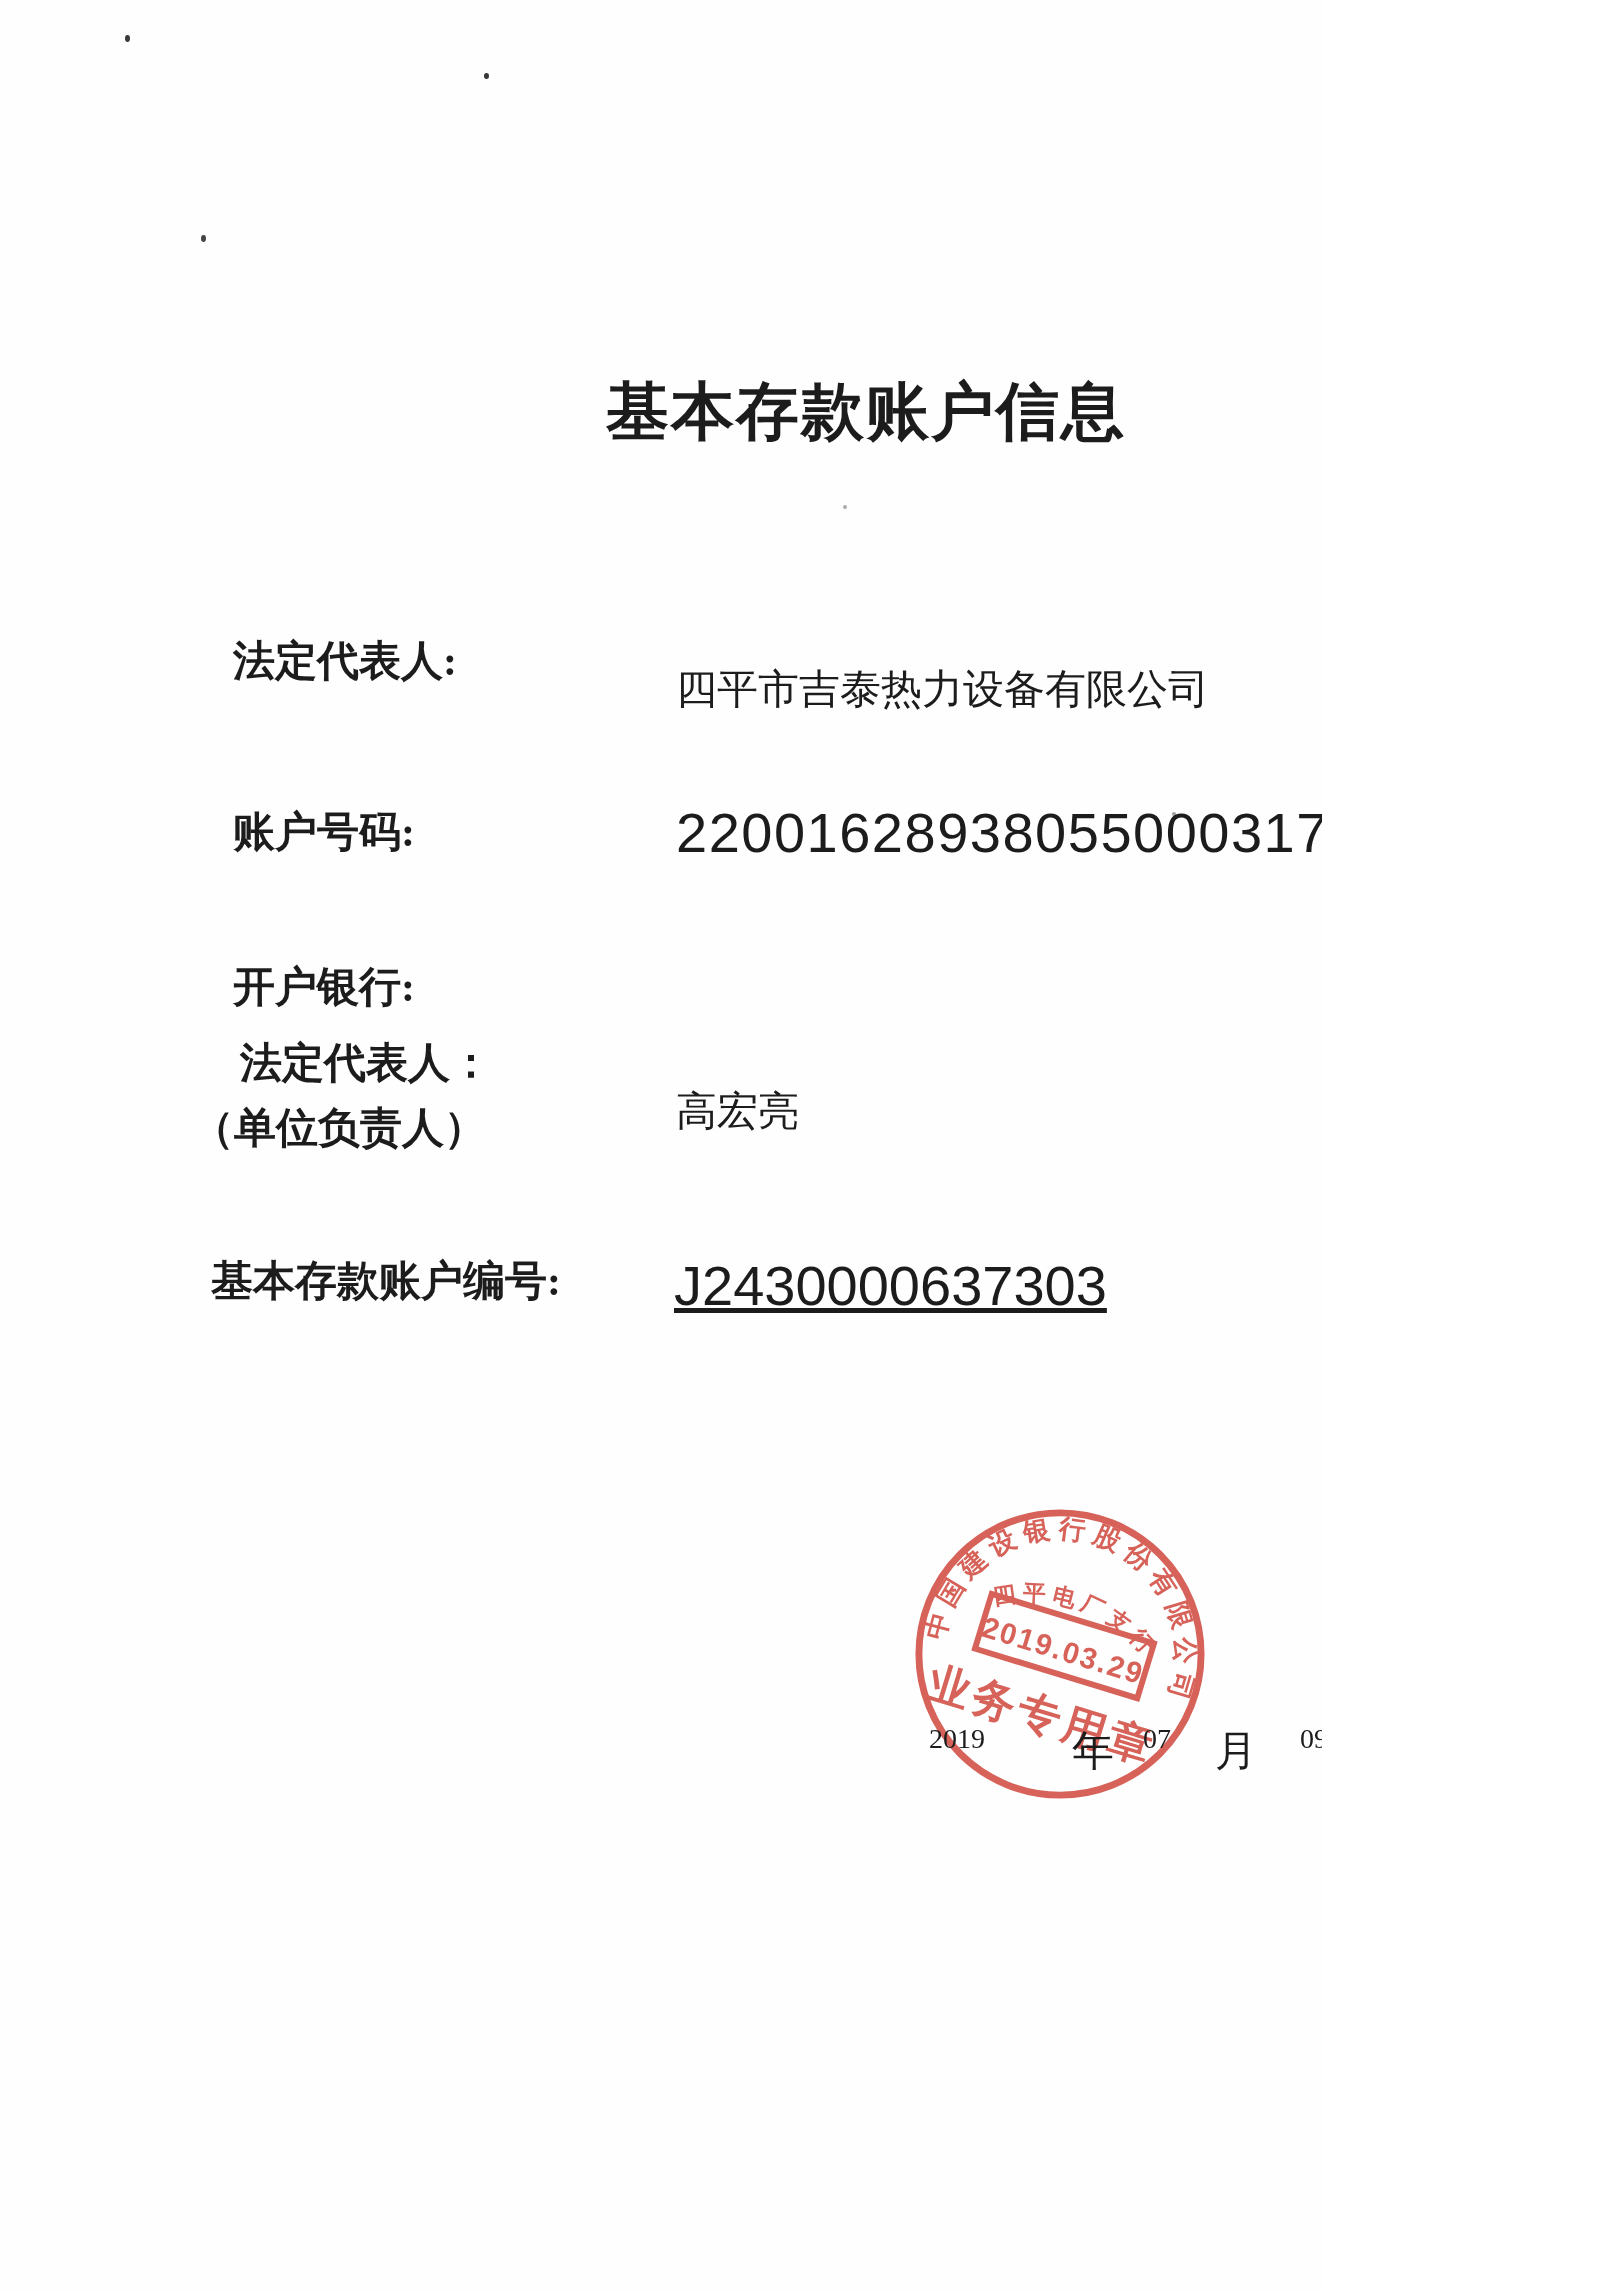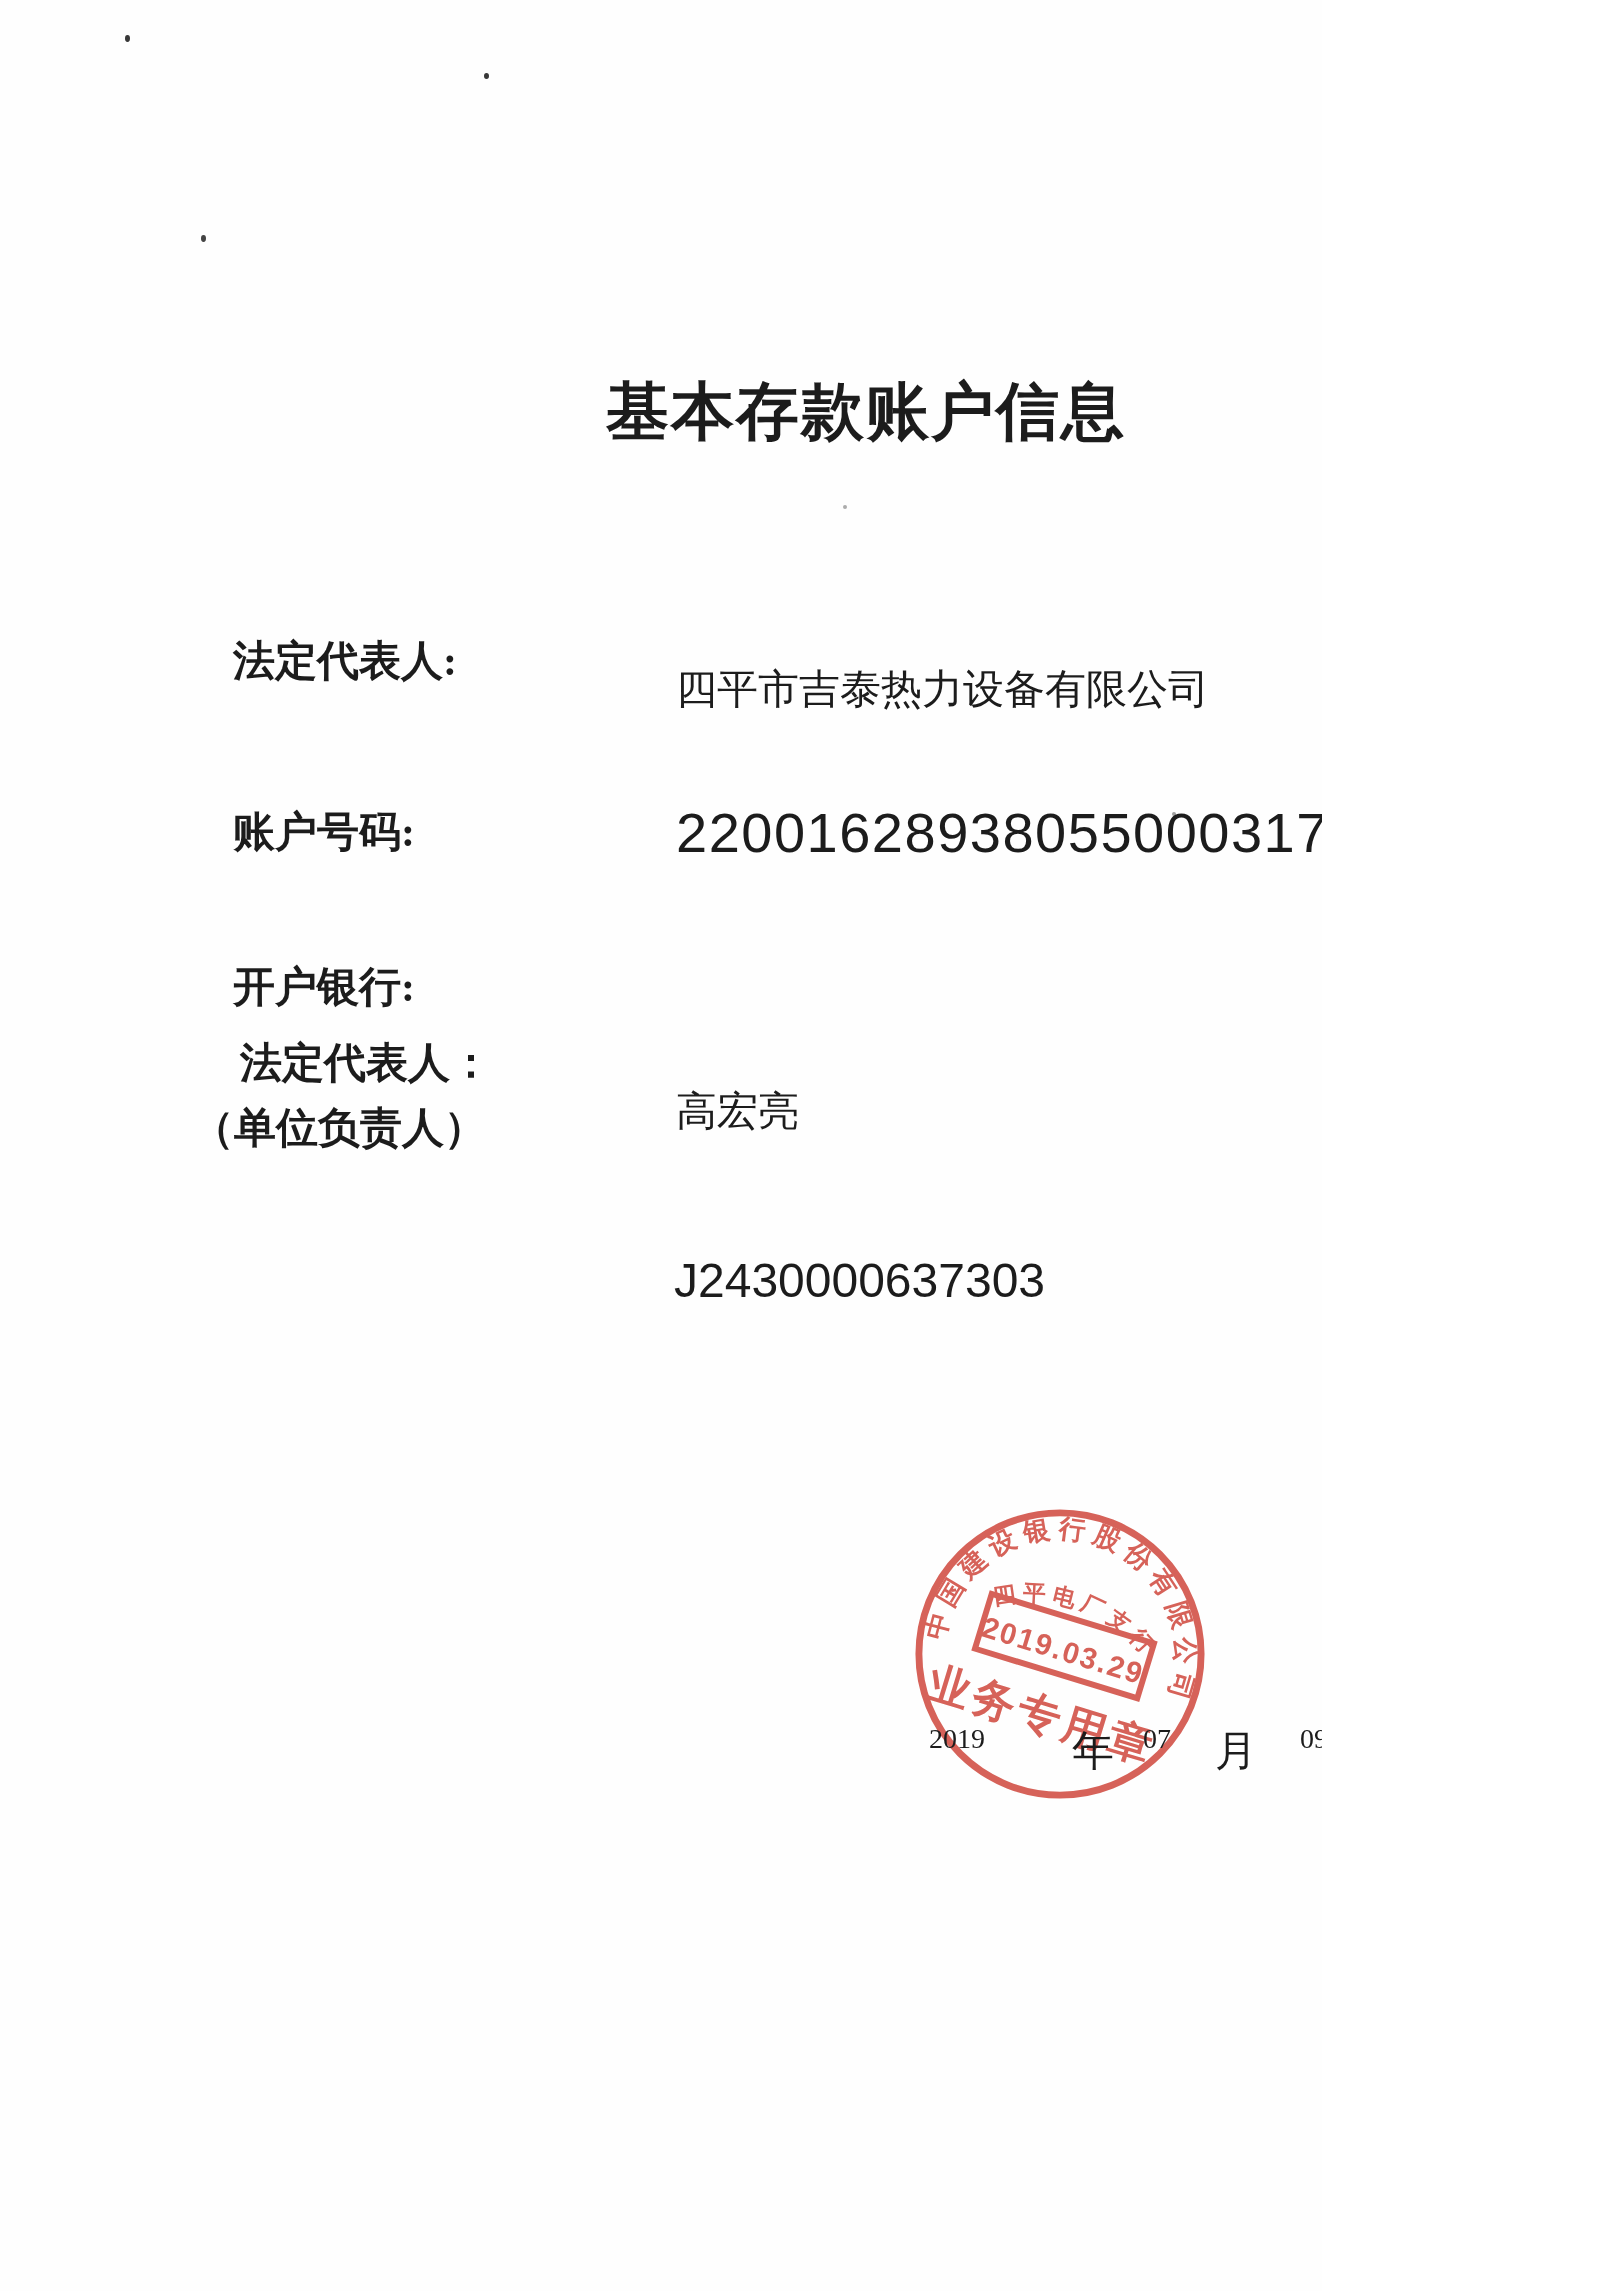--- a/index.html
+++ b/index.html
@@ -45,21 +45,21 @@
   .lbl-r1 { left: 233px; top: 633px; }
   .val-r1 { left: 676px; top: 662px; }
   .lbl-r2 { left: 233px; top: 804px; }
   .val-r2 { left: 676px; top: 800px; font-size: 56px; letter-spacing: 1.5px; }
   .lbl-r3 { left: 233px; top: 929px; margin-top: 30px; }
   .val-r3 { left: 676px; top: 927px; }
   .lbl-r4a { left: 240px; top: 1035px; font-family: Liberation Serif, serif; }
   .lbl-r4b { left: 192px; top: 1100px; }
   .val-r4 { left: 676px; top: 1084px; }
   .lbl-r5 { left: 211px; top: 1253px; }
-  .val-r5 { left: 674px; top: 1253px; font-size: 48px; }
+  .val-r5 { left: 674px; top: 1253px; font-size: 56px; text-decoration: underline; }
   .date-part {
     position: absolute;
     top: 1723px;
     font-size: 42px;
     white-space: nowrap;
     z-index: 3;
   }
   .date-digit { font-family: Liberation Serif, serif; font-size: 28px; }
   .dp-year  { left: 929px; }
   .dp-yunit { left: 1072px; }
@@ -110,20 +110,21 @@
 
   <div class="lbl lbl-r2">账户号码:</div>
   <div class="val val-r2 num">22001628938055000317</div>
 
   <div class="lbl lbl-r3">开户银行:</div>
 
   <div class="lbl lbl-r4a">法定代表人：</div>
   <div class="lbl lbl-r4b">（单位负责人）</div>
   <div class="val val-r4">高宏亮</div>
 
+  <div class="lbl lbl-r5">基本存款账户编号:</div>
   <div class="val val-r5 num">J2430000637303</div>
 
   <svg class="stamp" viewBox="0 0 300 300" xmlns="http://www.w3.org/2000/svg">
     <circle cx="150" cy="150" r="143" fill="none" stroke-width="7" stroke="#d0493e"></circle>
     <g transform="rotate(17 150 150)" font-family="'Liberation Serif','DejaVu Serif',serif" fill="#d0493e">
       <defs>
         <path id="ringPath" d="M 34 172 A 118 118 0 1 1 266 172" fill="none"></path>
         <path id="branchPath" d="M 72 122 A 150 150 0 0 1 232 126" fill="none"></path>
       </defs>
       <text font-size="27" letter-spacing="7" font-weight="600">

